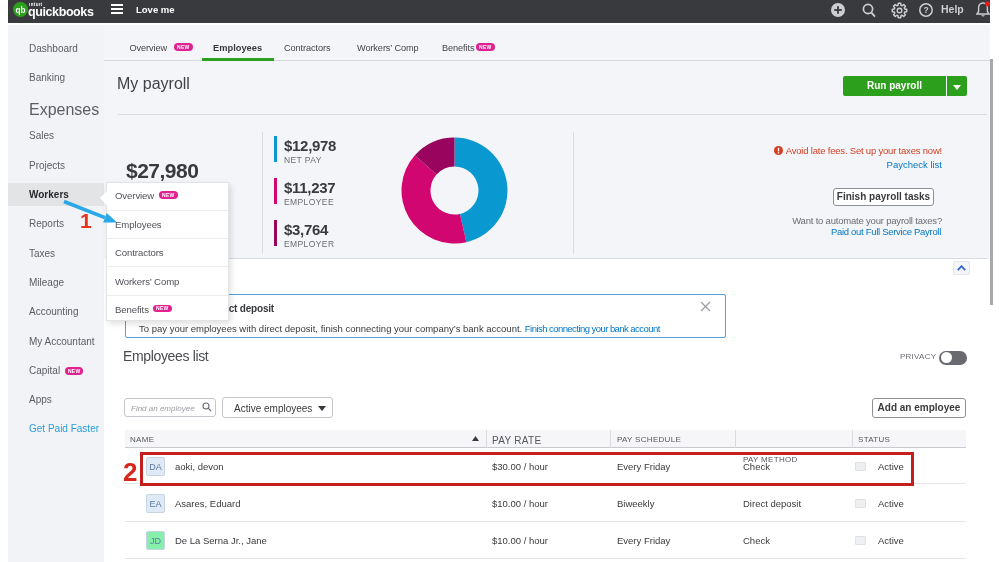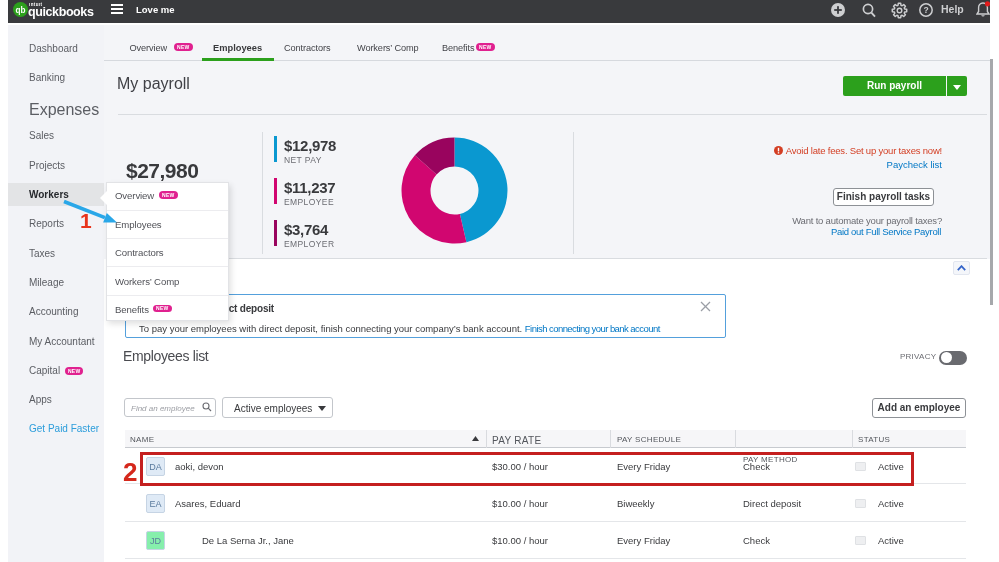--- a/index.html
+++ b/index.html
@@ -182,21 +182,21 @@
       <div class="abs" style="left:855px; top:461.5px; width:11px; height:9px; background:#eeeff1; border:1px solid #dfe1e4; border-radius:1px;"></div>
       <div class="abs" style="left:878px; top:460.5px; font-size:9.5px; color:#393a3d;">Active</div>
       <div class="abs" style="left:146px; top:494px; width:19px; height:19px; background:#dfeaf6; border:1px solid #c6d4e4; border-radius:2px; color:#5b7b9e; font-size:9px; text-align:center; line-height:18px;">EA</div>
       <div class="abs" style="left:175px; top:498px; font-size:9.5px; color:#393a3d;">Asares, Eduard</div>
       <div class="abs" style="left:492px; top:498px; font-size:9.5px; color:#393a3d;">$10.00 / hour</div>
       <div class="abs" style="left:617px; top:498px; font-size:9.5px; color:#393a3d;">Biweekly</div>
       <div class="abs" style="left:743px; top:498px; font-size:9.5px; color:#393a3d;">Direct deposit</div>
       <div class="abs" style="left:855px; top:499px; width:11px; height:9px; background:#eeeff1; border:1px solid #dfe1e4; border-radius:1px;"></div>
       <div class="abs" style="left:878px; top:498px; font-size:9.5px; color:#393a3d;">Active</div>
       <div class="abs" style="left:146px; top:530.5px; width:19px; height:19px; background:#86efac; border:1px solid #c6d4e4; border-radius:2px; color:#5b7b9e; font-size:9px; text-align:center; line-height:18px;">JD</div>
-      <div class="abs" style="left:175px; top:534.5px; font-size:9.5px; color:#393a3d;margin-left:27px;">De La Serna Jr., Jane</div>
+      <div class="abs" style="left:175px; top:534.5px; font-size:9.5px; color:#393a3d;">De La Serna Jr., Jane</div>
       <div class="abs" style="left:492px; top:534.5px; font-size:9.5px; color:#393a3d;">$10.00 / hour</div>
       <div class="abs" style="left:617px; top:534.5px; font-size:9.5px; color:#393a3d;">Every Friday</div>
       <div class="abs" style="left:743px; top:534.5px; font-size:9.5px; color:#393a3d;">Check</div>
       <div class="abs" style="left:855px; top:535.5px; width:11px; height:9px; background:#eeeff1; border:1px solid #dfe1e4; border-radius:1px;"></div>
       <div class="abs" style="left:878px; top:534.5px; font-size:9.5px; color:#393a3d;">Active</div>
     </div>
 
   <div class="abs" style="left:125px; top:483px; width:841px; height:1px; background:#e4e6e9;"></div>
   <div class="abs" style="left:125px; top:520.5px; width:841px; height:1px; background:#e4e6e9;"></div>
   <div class="abs" style="left:125px; top:558px; width:841px; height:1px; background:#e4e6e9;"></div>

